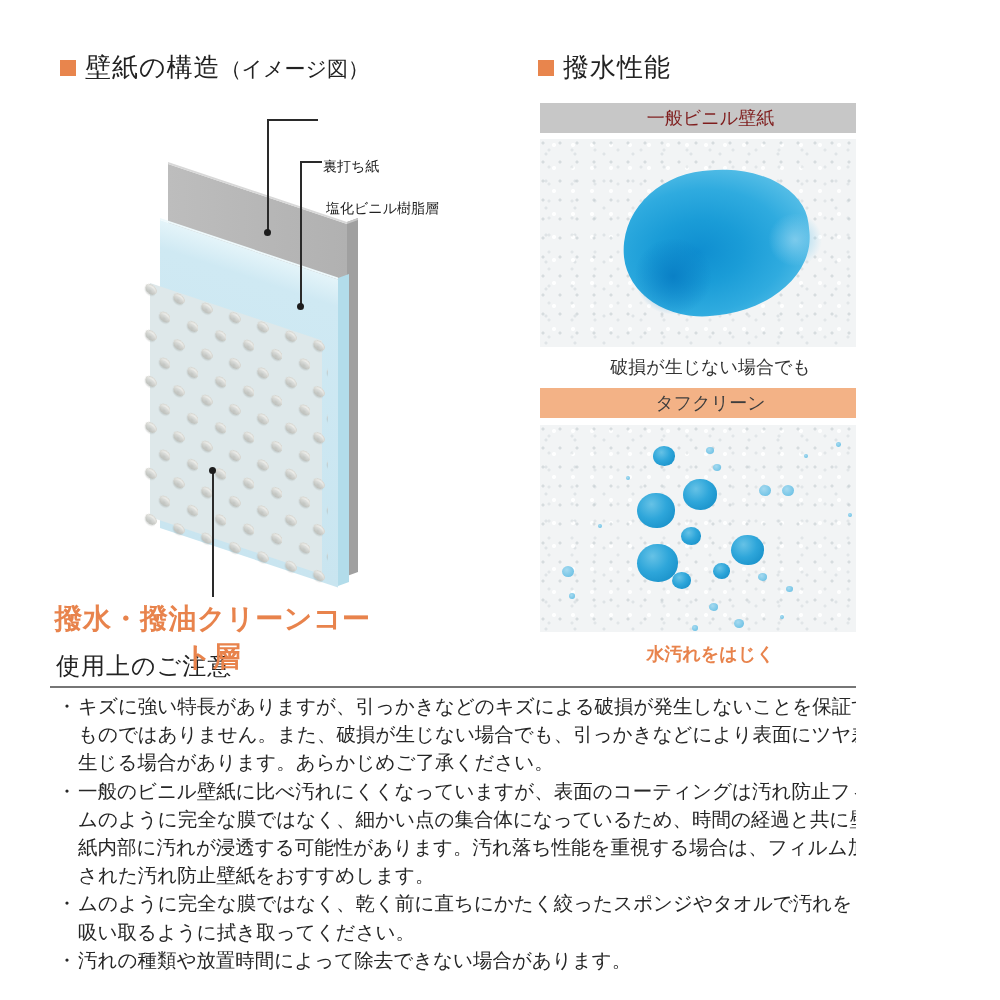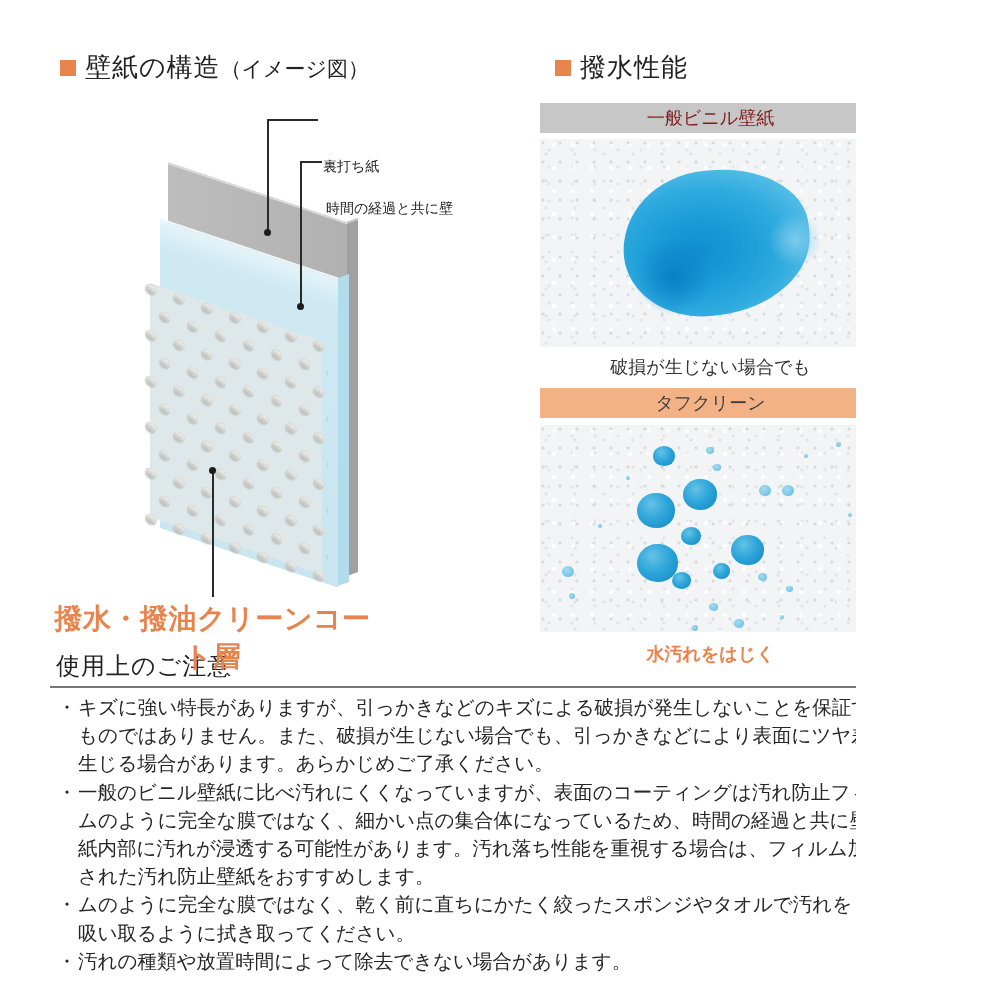--- a/index.html
+++ b/index.html
@@ -1,17 +1,17 @@
 <!DOCTYPE html>
 <html><head>
 <meta charset="utf-8">
 <style>
   html,body{margin:0;padding:0;background:#ffffff;}
   #canvas{position:relative;width:856px;height:1000px;background:#ffffff;overflow:hidden;
-    font-family:Liberation Serif, serif;color:#262626;}
+    font-family:Liberation Mono, monospace;color:#262626;}
 
   
   .sec-title{position:absolute;display:flex;align-items:center;gap:9px;}
   .sq{width:16px;height:16px;background:#e8854d;flex:0 0 auto;}
   .sec-title .t{font-size:26px;font-weight:500;color:#222;letter-spacing:1px;}
   .sec-title .t .suffix{font-size:21px;letter-spacing:0;}
 
   
   #diagram{position:absolute;left:140px;top:150px;width:240px;height:480px;}
   .face,.side{position:absolute;transform-origin:0 0;}
@@ -107,27 +107,27 @@
   </div>
 
   <div class="lv" style="left:267px;top:119px;height:114px;"></div>
   <div class="lh" style="left:267px;top:119px;width:51px;"></div>
   <div class="ldot" style="left:264px;top:229px;"></div>
   <div class="dlabel" style="left:323px;top:110px;">裏打ち紙</div>
 
   <div class="lv" style="left:300px;top:161px;height:146px;"></div>
   <div class="lh" style="left:300px;top:161px;width:22px;"></div>
   <div class="ldot" style="left:297px;top:303px;"></div>
-  <div class="dlabel" style="left:326px;top:152px;">時間の経過と共に壁</div>
+  <div class="dlabel" style="left:326px;top:152px;">塩化ビニル樹脂層</div>
 
   <div class="lv" style="left:212px;top:471px;height:126px;"></div>
   <div class="ldot" style="left:209px;top:467px;"></div>
   <div class="coat-label">撥水・撥油クリーンコート層</div>
 
-  <div class="sec-title" style="left:538px;top:50px;margin-left:17px;">
+  <div class="sec-title" style="left:538px;top:50px;">
     <span class="sq"></span>
     <span class="t">撥水性能</span>
   </div>
 
   <div class="banner gray" style="top:103px;">一般ビニル壁紙</div>
   <div class="photo" style="top:139px;height:208px;">
     <div class="blob"></div>
   </div>
   <div class="caption" style="top:355px;">破損が生じない場合でも</div>
 

